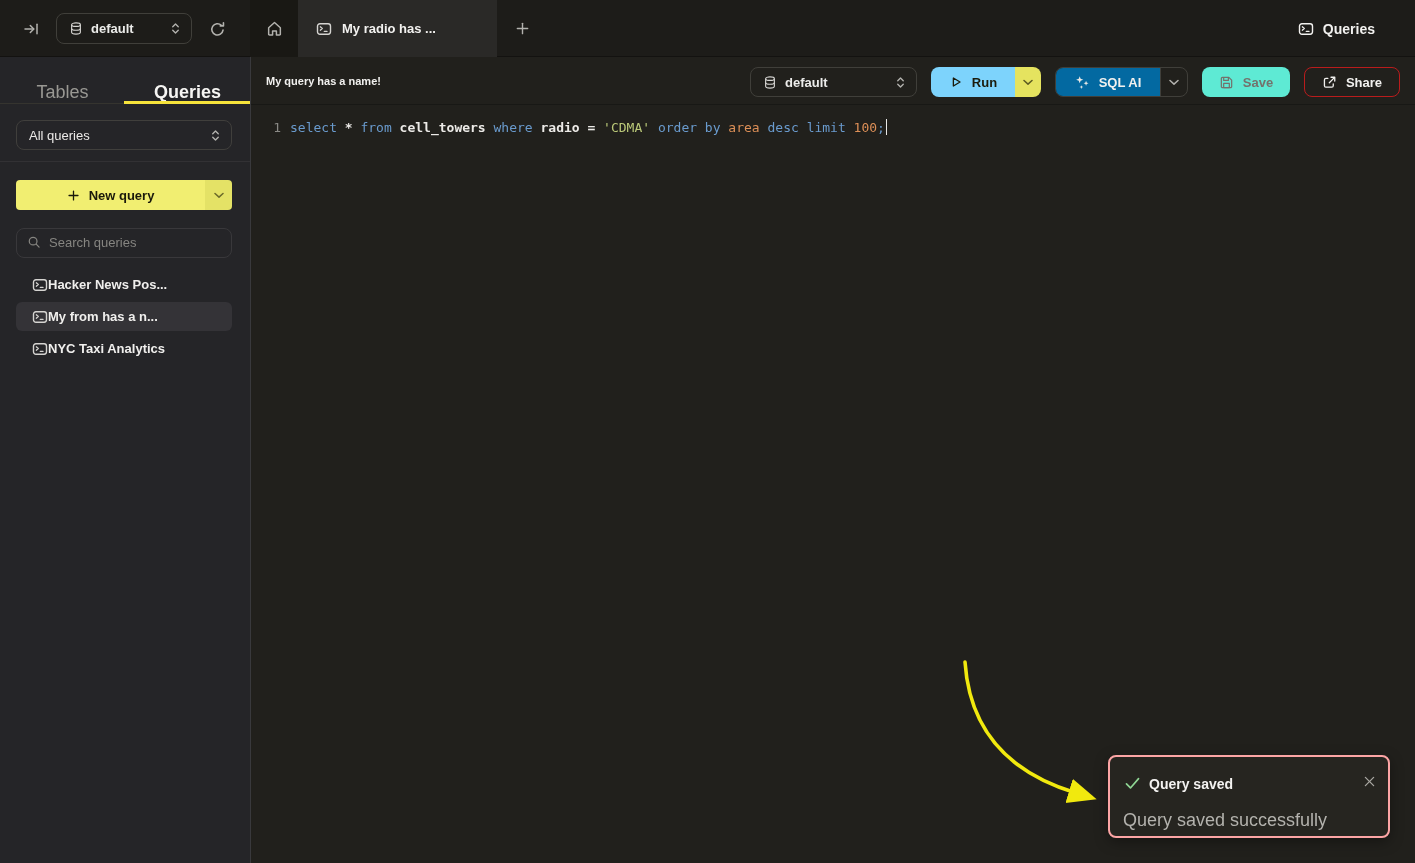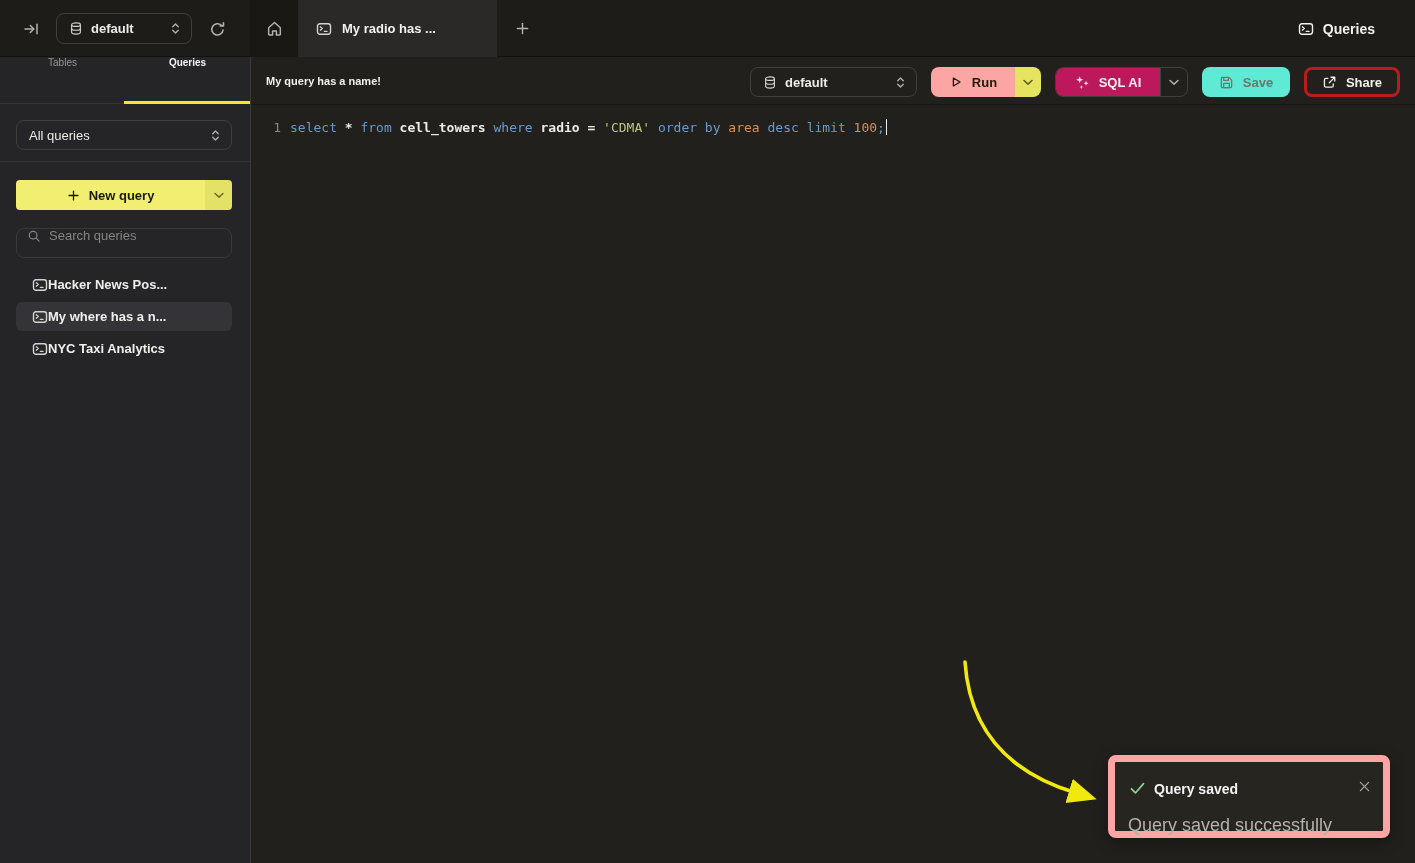--- a/index.html
+++ b/index.html
@@ -31,86 +31,86 @@
     background:#2a2927; display:flex; align-items:center; gap:10px; padding:0 18px;
     color:#f2f1ef; font-weight:600; cursor:pointer; }
   .new-tab-btn { position:absolute; left:511px; top:18px; width:22px; height:21px; }
   .topbar-queries { position:absolute; right:40px; top:0; height:57px;
     display:flex; align-items:center; gap:9px; color:#f2f1ef; font-weight:600; font-size:14px; }
 
   
   .sidebar { position:absolute; left:0; top:57px; width:250px; height:806px; background:#252528; }
   .v-divider { position:absolute; left:250px; top:57px; width:1px; height:806px; background:#39393c; }
   .side-tabs { position:relative; display:flex; height:47px; border-bottom:1px solid #35342f; }
-  .side-tab { width:125px; display:flex; align-items:flex-start; justify-content:center;
-    font-size:10px; cursor:pointer; }
+  .side-tab { width:125px; display:flex; align-items:flex-end; justify-content:center;
+    font-size:18px; cursor:pointer; }
   .side-tab.inactive { color:#999893; font-weight:500; }
   .side-tab.active { color:#f6f5f3; font-weight:600; }
   .side-tab-underline { position:absolute; left:124px; bottom:-1px; width:126px; height:3px; background:#f6e33b; }
   .filter-select { position:absolute; left:16px; top:63px; width:216px; height:30px;
     border:1px solid #403f3c; border-radius:8px; display:flex; align-items:center;
     padding:0 10px 0 12px; color:#eceae8; font-weight:500; cursor:pointer; }
   .side-divider { position:absolute; left:0; top:104px; width:250px; height:1px; background:#323134; }
   .new-query { position:absolute; left:16px; top:123px; width:216px; height:30px;
     display:flex; border-radius:4px; overflow:hidden; cursor:pointer; }
   .new-query-main { flex:1; background:#f1ee71; display:flex; align-items:center;
     justify-content:center; gap:9px; color:#1a190b; font-weight:600; }
   .new-query-caret { width:27px; background:#e4e266; display:flex; align-items:center;
     justify-content:center; color:#6b6a2a; }
   .search-box { position:absolute; left:16px; top:171px; width:216px; height:30px;
-    border:1px solid #39383b; border-radius:8px; display:flex; align-items:flex-end;
-    gap:8px; padding:14px 10px; color:#868581; }
+    border:1px solid #39383b; border-radius:8px; display:flex; align-items:flex-start;
+    gap:8px; padding:6px 10px; color:#868581; }
   .search-box input { flex:1; background:transparent; border:none; outline:none;
     color:#eceae8; font-family:inherit; font-size:13px; }
   .search-box input::placeholder { color:#868581; }
   .query-item { position:absolute; left:16px; width:216px; height:29px; border-radius:6px;
     display:flex; align-items:center; padding:0 0 0 16px; cursor:pointer;
     color:#f0efed; font-weight:600; font-size:13px; }
   .query-item .qicon { color:#d5d4d1; }
   .query-item.selected { background:#343337; }
 
   
   .main { position:absolute; left:251px; top:57px; width:1164px; height:806px; background:#21201c; }
   .main-header { position:relative; height:48px; border-bottom:1px solid rgba(0,0,0,0.25); }
   .page-title { position:absolute; left:15px; top:0; height:48px; display:flex;
     align-items:center; font-size:11px; font-weight:600; color:#f2f1ef; }
   .tb-btn { position:absolute; top:10px; height:30px; border-radius:8px;
     display:flex; align-items:center; cursor:pointer; font-size:13px; font-weight:600; }
   .tb-db { left:499px; width:167px; }
   .run-btn { left:680px; width:110px; overflow:hidden; }
-  .run-main { flex:1; height:100%; background:#fca5a5; display:flex; align-items:center;
+  .run-main { flex:1; height:100%; background:#7dd3fc; display:flex; align-items:center;
     justify-content:center; gap:9px; color:#1c1b0c; }
   .run-caret { width:26px; height:100%; background:#e5e35f; display:flex;
     align-items:center; justify-content:center; color:#5d5c22; }
   .sqlai-btn { left:804px; width:133px; border:1px solid #403f3a; }
-  .sqlai-main { flex:1; height:100%; background:#be185d; display:flex; align-items:center;
+  .sqlai-main { flex:1; height:100%; background:#0369a1; display:flex; align-items:center;
     justify-content:center; gap:9px; color:#f2f1ef; border-radius:7px 0 0 7px;
     border-right:1px solid #403f3a; }
   .sqlai-caret { width:26px; display:flex; align-items:center; justify-content:center; color:#b3b2ae; }
   .save-btn { left:951px; width:88px; background:#5eead4; color:#74726c;
     justify-content:center; gap:9px; cursor:default; }
-  .share-btn { left:1053px; width:96px; border:3px solid #b91c1c; color:#f2f1ef;
+  .share-btn { left:1053px; width:96px; border:1px solid #b91c1c; color:#f2f1ef;
     justify-content:center; gap:9px; }
 
   
   .editor { position:absolute; left:0; top:48px; width:1164px; height:758px; cursor:text; }
   .code-line { position:absolute; left:0; top:12px; height:20px; display:flex; align-items:center;
     font-family:"DejaVu Sans Mono", monospace; font-size:13px; white-space:pre; }
   .gutter { width:30px; text-align:right; color:#8a8985; padding-right:0; }
   .code { margin-left:9px; }
   .tok-kw  { color:#6a9bce; }
   .tok-id  { color:#eceae7; font-weight:700; }
   .tok-str { color:#bac878; }
   .tok-num { color:#dd8f57; }
   .cursor { display:inline-block; width:1.5px; height:16px; background:#e8e8e6;
     vertical-align:text-bottom; margin-left:1px; }
 
   
   .toast { position:absolute; left:1108px; top:755px; width:282px; height:83px;
-    background:#262520; border:7px solid #fca5a5; border-radius:8px;
+    background:#262520; border:2px solid #fca5a5; border-radius:8px;
     box-shadow:0 4px 14px rgba(0,0,0,0.35); }
   .toast-check { position:absolute; left:15px; top:20px; color:#8fd694; }
   .toast-title { position:absolute; left:39px; top:19px; font-size:14px; font-weight:700; color:#f4f3f1; }
   .toast-close { position:absolute; right:13px; top:19px; color:#a9a8a3; cursor:pointer; }
   .toast-msg { position:absolute; left:13px; top:53px; font-size:18px; color:#b3b2ad; }
 
   
   .arrow-overlay { position:absolute; left:940px; top:650px; width:170px; height:170px; pointer-events:none; }
 </style>
 </head>
@@ -255,21 +255,21 @@
     </div>
 
     <div class="query-item selected" style="top:245px">
       <span class="qicon">
         <svg width="16" height="16" viewBox="0 0 16 16" fill="none" stroke="currentColor" stroke-width="1.4">
           <rect x="1.5" y="2.8" width="13" height="10.4" rx="2.4"></rect>
           <path d="M4.3 5.8l2 1.7-2 1.7" stroke-width="1.3" stroke-linecap="round" stroke-linejoin="round"></path>
           <line x1="8.3" y1="10.4" x2="11" y2="10.4" stroke-width="1.3" stroke-linecap="round"></line>
         </svg>
       </span>
-      <span>My where has a n...</span>
+      <span>My from has a n...</span>
     </div>
 
     <div class="query-item" style="top:277px">
       <span class="qicon">
         <svg width="16" height="16" viewBox="0 0 16 16" fill="none" stroke="currentColor" stroke-width="1.4">
           <rect x="1.5" y="2.8" width="13" height="10.4" rx="2.4"></rect>
           <path d="M4.3 5.8l2 1.7-2 1.7" stroke-width="1.3" stroke-linecap="round" stroke-linejoin="round"></path>
           <line x1="8.3" y1="10.4" x2="11" y2="10.4" stroke-width="1.3" stroke-linecap="round"></line>
         </svg>
       </span>

